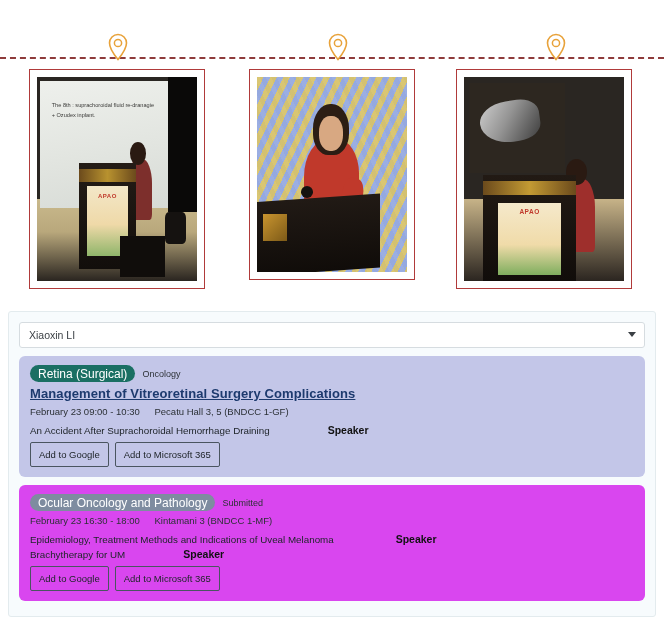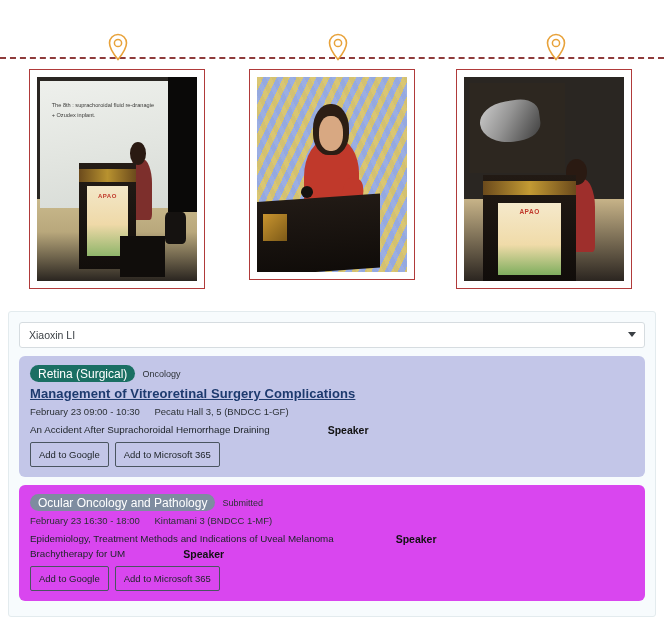--- a/index.html
+++ b/index.html
@@ -154,21 +154,21 @@
 
   .card-title {
     display:block; font-size:13px; font-weight:bold;
     color:#1d3a6e; text-decoration:underline;
     margin:1px 0 5px 0; letter-spacing:.1px;
   }
 
   .meta { font-size:9.5px; color:#2b3035; margin-bottom:7px; }
   .meta .loc { margin-left:12px; }
 
-  .pres { display:flex; align-items:flex-start; font-size:9.8px; color:#20262b; margin-bottom:3px; }
+  .pres { display:flex; align-items:center; font-size:9.8px; color:#20262b; margin-bottom:3px; }
   .pres .pres-title { display:inline-block; }
   .pres .role { font-weight:bold; font-size:10.5px; color:#111;padding-left:32px; }
   .pres.r1 .role { margin-left:26px; }
   .pres.r2 .role { margin-left:30px; }
   .pres.r3 .role { margin-left:26px; }
 
   .btn-row { display:flex; gap:6px; margin-top:6px; }
   .btn {
     font-size:9.5px; color:#20262b;
     background:transparent;

